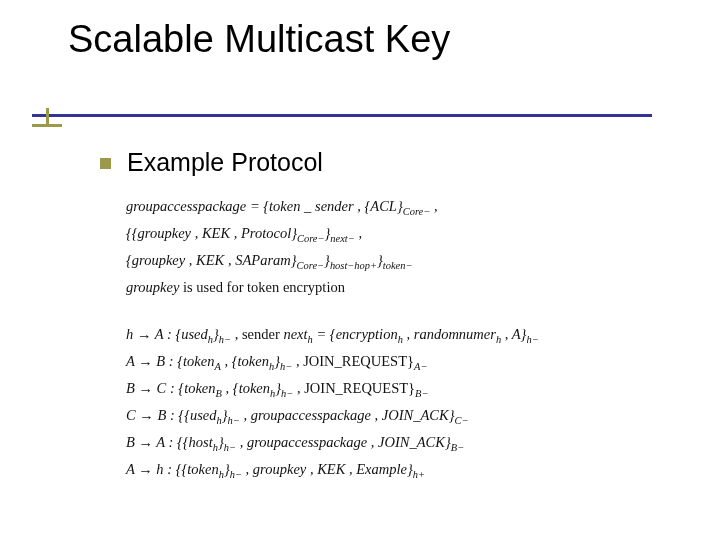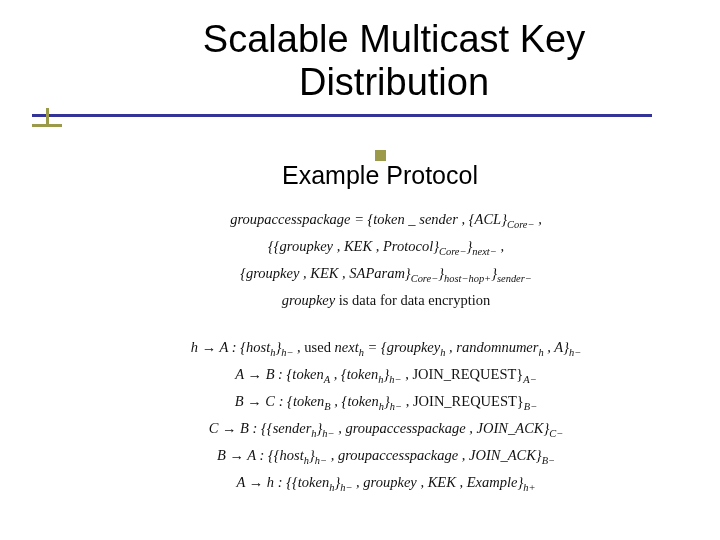--- a/index.html
+++ b/index.html
@@ -9,21 +9,20 @@
     height: 540px;
     background: #fff;
     font-family: Verdana, Geneva, sans-serif;
     color: #000;
   }
   .slide {
     position: relative;
     width: 720px;
     height: 540px;
     box-sizing: border-box;
-    text-align: center;
   }
   .title-block {
     position: relative;
     padding: 18px 0 0 68px;
   }
   .title-text {
     font-size: 38px;
     line-height: 1.12;
     font-weight: 400;
     letter-spacing: 0px;
@@ -54,37 +53,36 @@
   }
   .body {
     position: absolute;
     left: 100px;
     top: 148px;
     width: 560px;
   }
   .bullet-row {
     display: flex;
     align-items: center;
-    gap: 0;
-    flex-direction: column;
+    gap: 16px;
   }
   .bullet-square {
     width: 11px;
     height: 11px;
     background: #9a9a4a;
     flex: 0 0 auto;
     margin-top: 2px;
   }
   .bullet-text {
     font-size: 25px;
     font-weight: 400;
   }
   .formula-block {
     margin-top: 18px;
-    margin-left: 12px;
+    margin-left: 26px;
     font-family: "Times New Roman", Times, serif;
     font-size: 14.5px;
     line-height: 1.55;
     color: #111;
   }
   .formula-block .grp {
     margin-bottom: 2px;
     white-space: nowrap;
   }
   .sp { display:inline-block; height: 14px; }
@@ -97,21 +95,20 @@
   .rm { font-style: normal; }
 </style>
 </head>
 <body>
 
 <div class="slide">
 
   <div class="title-block">
     <div class="title-text">
       <span>Scalable Multicast Key</span><br>
-      <span>Distribution</span>
     </div>
     <div class="title-underline"></div>
     <div class="title-tick-v"></div>
     <div class="title-tick-h"></div>
   </div>
 
   <div class="body">
 
     <div class="bullet-row">
       <div class="bullet-square"></div>
@@ -120,42 +117,42 @@
 
     <div class="formula-block">
 
       <div class="grp">
         <span class="it">groupaccesspackage = {token _ sender , {ACL}</span><sub>Core−</sub><span class="it"> ,</span>
       </div>
       <div class="grp">
         <span class="it">{{groupkey , KEK , Protocol}</span><sub>Core−</sub><span class="it">}</span><sub>next−</sub><span class="it"> ,</span>
       </div>
       <div class="grp">
-        <span class="it">{groupkey , KEK , SAParam}</span><sub>Core−</sub><span class="it">}</span><sub>host−hop+</sub><span class="it">}</span><sub>sender−</sub>
+        <span class="it">{groupkey , KEK , SAParam}</span><sub>Core−</sub><span class="it">}</span><sub>host−hop+</sub><span class="it">}</span><sub>token−</sub>
       </div>
       <div class="grp">
-        <span class="it">groupkey</span><span class="rm"> is data for data encryption</span>
+        <span class="it">groupkey</span><span class="rm"> is used for token encryption</span>
       </div>
 
       <div class="sp"></div>
 
       <div class="grp">
-        <span class="it">h → A : {host</span><sub>h</sub><span class="it">}</span><sub>h−</sub><span class="rm"> , used </span><span class="it">next</span><sub>h</sub><span class="it"> = {groupkey</span><sub>h</sub><span class="it"> , randomnumer</span><sub>h</sub><span class="it"> , A}</span><sub>h−</sub>
+        <span class="it">h → A : {used</span><sub>h</sub><span class="it">}</span><sub>h−</sub><span class="rm"> , sender </span><span class="it">next</span><sub>h</sub><span class="it"> = {encryption</span><sub>h</sub><span class="it"> , randomnumer</span><sub>h</sub><span class="it"> , A}</span><sub>h−</sub>
       </div>
 
       <div class="grp">
         <span class="it">A → B : {token</span><sub>A</sub><span class="it"> , {token</span><sub>h</sub><span class="it">}</span><sub>h−</sub><span class="rm"> , JOIN_REQUEST}</span><sub>A−</sub>
       </div>
 
       <div class="grp">
         <span class="it">B → C : {token</span><sub>B</sub><span class="it"> , {token</span><sub>h</sub><span class="it">}</span><sub>h−</sub><span class="rm"> , JOIN_REQUEST}</span><sub>B−</sub>
       </div>
 
       <div class="grp">
-        <span class="it">C → B : {{sender</span><sub>h</sub><span class="it">}</span><sub>h−</sub><span class="it"> , groupaccesspackage , JOIN_ACK}</span><sub>C−</sub>
+        <span class="it">C → B : {{used</span><sub>h</sub><span class="it">}</span><sub>h−</sub><span class="it"> , groupaccesspackage , JOIN_ACK}</span><sub>C−</sub>
       </div>
 
       <div class="grp">
         <span class="it">B → A : {{host</span><sub>h</sub><span class="it">}</span><sub>h−</sub><span class="it"> , groupaccesspackage , JOIN_ACK}</span><sub>B−</sub>
       </div>
 
       <div class="grp">
         <span class="it">A → h : {{token</span><sub>h</sub><span class="it">}</span><sub>h−</sub><span class="it"> , groupkey , KEK , Example}</span><sub>h+</sub>
       </div>
 

